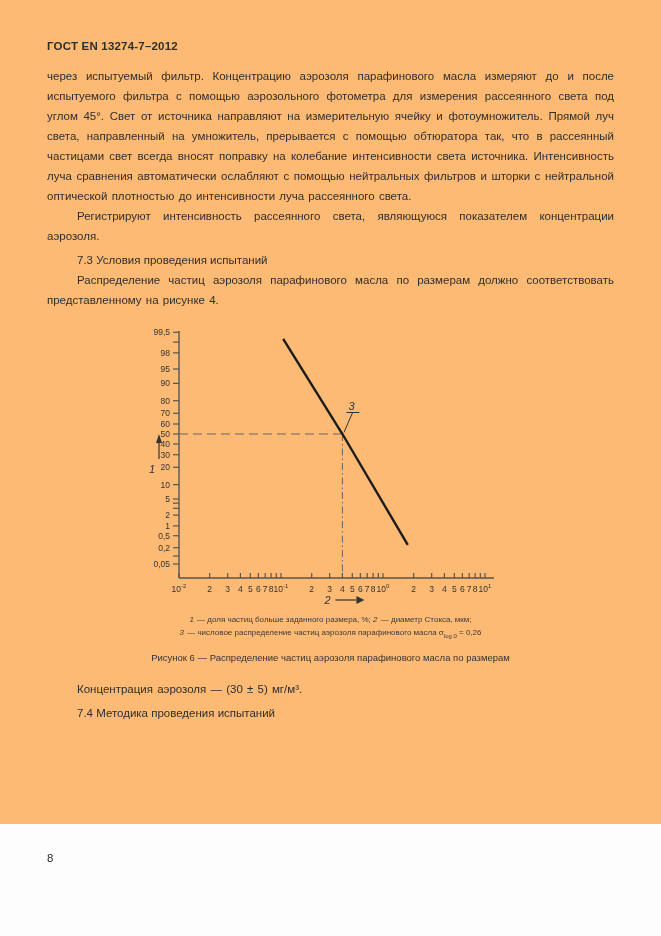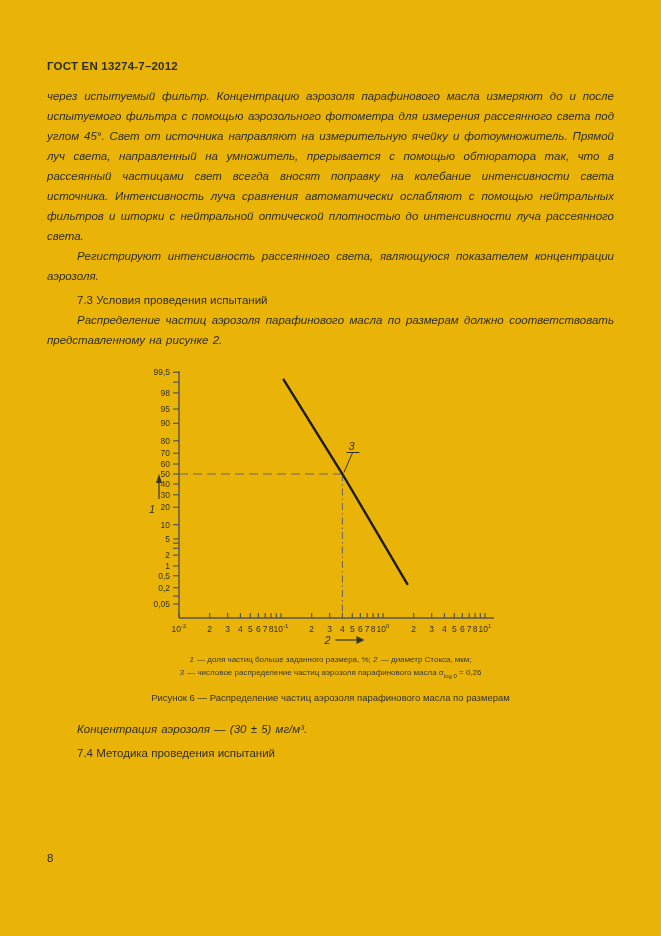--- a/index.html
+++ b/index.html
@@ -3,23 +3,23 @@
 <meta charset="utf-8">
 <style>
   html,body{margin:0;padding:0;}
   body{
     width:661px;height:936px;
     background:#fdfdfd;
     font-family:"Liberation Sans", sans-serif;
     color:#2e2e2e;
     -webkit-font-smoothing:antialiased;
   }
-  .page{position:relative;box-sizing:border-box;width:661px;height:936px;padding:60px 47px 0 47px;background:#eab308;}
+  .page{position:relative;box-sizing:border-box;width:661px;height:824px;padding:40px 47px 0 47px;background:#fdba74;}
   .hdr{font-size:11.5px;font-weight:bold;letter-spacing:.2px;margin:0 0 14px 0;}
-  p.body{font-size:11.5px;line-height:20px;text-align:justify;margin:0;word-spacing:1px;font-style:italic;}
+  p.body{font-size:11.5px;line-height:20px;text-align:justify;margin:0;word-spacing:1px;}
   p.ind{text-indent:30px;}
   h3.sect{font-size:11.5px;font-weight:normal;margin:8px 0 4px 0;text-indent:30px;}
   figure{margin:16px;padding:0;}
   .chart-wrap{position:relative;margin-left:83px;width:360px;height:285px;}
   .legend{text-align:center;font-size:8px;line-height:13px;color:#3a3a3a;margin-top:2px;}
   .legend i{font-style:italic;padding-right:1px;}
   .legend sub{font-size:6px;}
   .caption{text-align:center;font-size:9.5px;color:#333;margin-top:9px;}
   .conc{margin-top:16px;}
   .pagenum{position:absolute;left:47px;top:852px;font-size:11.5px;color:#2e2e2e;}
@@ -30,21 +30,21 @@
 
 <div class="page">
 
   <div class="hdr">ГОСТ EN 13274-7–2012</div>
 
   <p class="body">через испытуемый фильтр. Концентрацию аэрозоля парафинового масла измеряют до и после испытуемого фильтра с помощью аэрозольного фотометра для измерения рассеянного света под углом 45°. Свет от источника направляют на измерительную ячейку и фотоумножитель. Прямой луч света, направленный на умножитель, прерывается с помощью обтюратора так, что в рассеянный частицами свет всегда вносят поправку на колебание интенсивности света источника. Интенсивность луча сравнения автоматически ослабляют с помощью нейтральных фильтров и шторки с нейтральной оптической плотностью до интенсивности луча рассеянного света.</p>
   <p class="body ind">Регистрируют интенсивность рассеянного света, являющуюся показателем концентрации аэрозоля.</p>
 
   <h3 class="sect">7.3 Условия проведения испытаний</h3>
 
-  <p class="body ind">Распределение частиц аэрозоля парафинового масла по размерам должно соответствовать представленному на рисунке 2.</p>
+  <p class="body ind">Распределение частиц аэрозоля парафинового масла по размерам должно соответствовать представленному на рисунке 4.</p>
 
   <figure>
     <div class="chart-wrap">
       <svg id="chart-svg" width="360" height="285" viewBox="0 0 360 285">
           <g stroke="#555" stroke-width="1.4">
             <line x1="33" y1="5" x2="33" y2="252"></line>
             <line x1="33" y1="252" x2="348" y2="252"></line>
           </g>
           <g>
             <line x1="27" y1="6.254742395464902" x2="33" y2="6.254742395464902" stroke="#555" stroke-width="1.2"></line>

